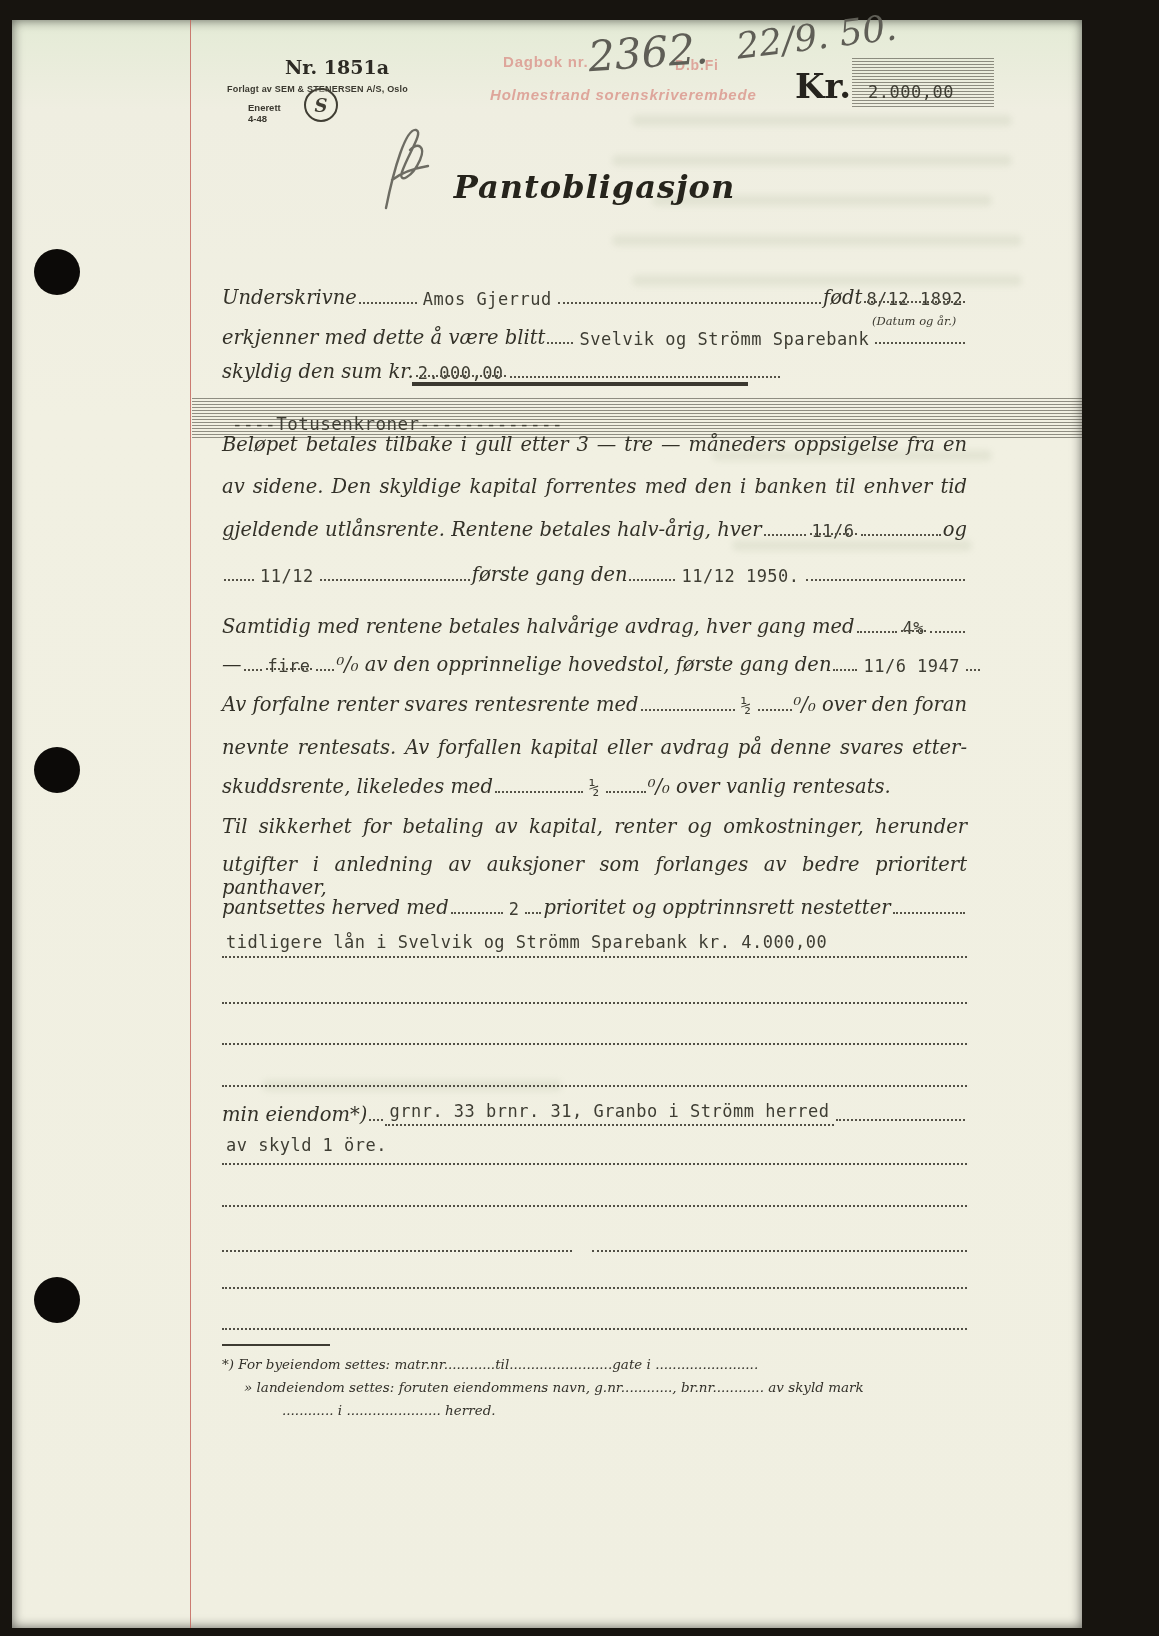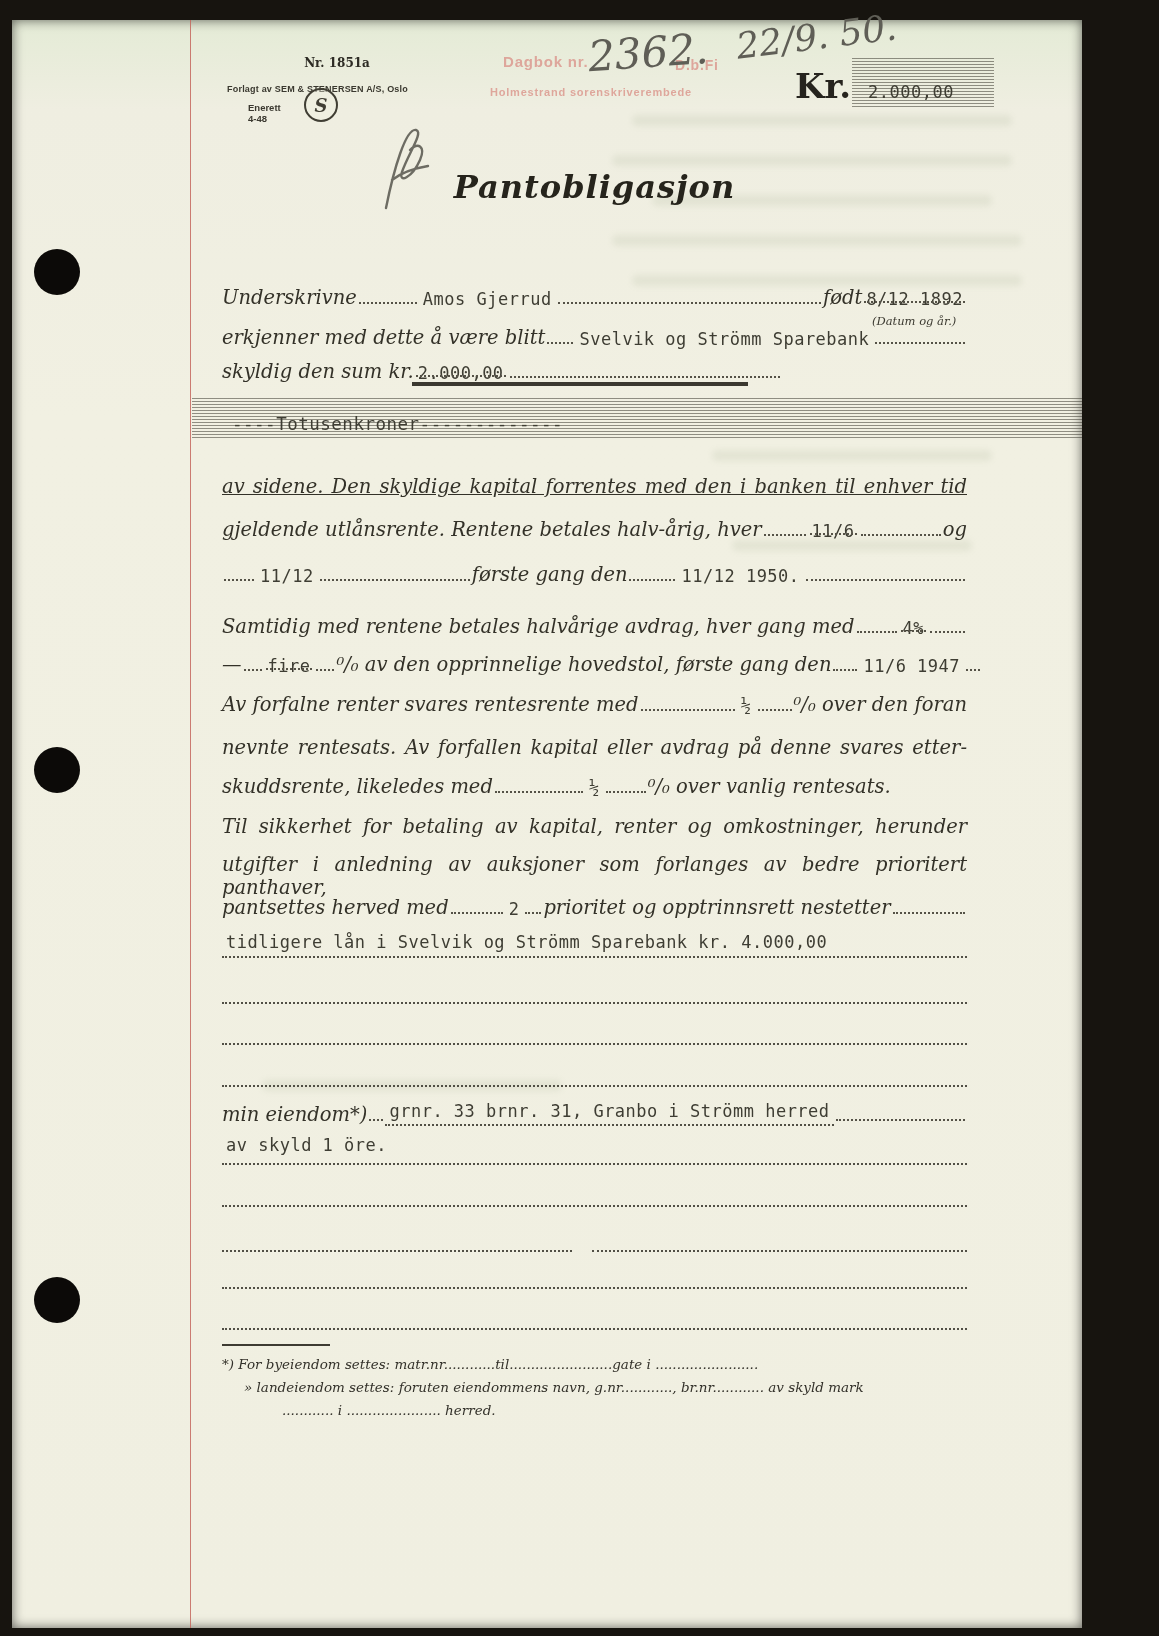--- a/index.html
+++ b/index.html
@@ -13,34 +13,34 @@
     position:absolute;left:12px;top:20px;width:1070px;height:1608px;
     background:linear-gradient(180deg,#e4ebd6 0px,#efeee1 90px,#f1f0e2 400px,#f0efe1 100%);
     box-shadow:0 0 12px rgba(0,0,0,.6) inset;
   }
   .redline{position:absolute;left:178px;top:0;bottom:0;width:1px;background:#c4665d;opacity:.85;}
   .hole{position:absolute;width:46px;height:46px;border-radius:50%;background:#0c0a08;left:22px;}
   .ghost{position:absolute;background:#93a07f;opacity:.14;filter:blur(3px);border-radius:5px;height:11px;}
 
   
   .form-number{position:absolute;left:250px;top:36px;width:150px;text-align:center;
-    font-weight:bold;font-size:12px;color:#2d2b24;font-style:normal;}
+    font-weight:bold;font-size:19px;color:#2d2b24;font-style:normal;}
   .publisher{position:absolute;left:198px;top:64px;width:215px;text-align:center;
     font-family:"Liberation Sans",sans-serif;font-weight:bold;font-size:9px;color:#3a382f;letter-spacing:.2px;}
   .pub-row2{position:absolute;left:198px;top:82px;width:215px;display:flex;justify-content:space-between;
     padding:0 38px;box-sizing:border-box;font-family:"Liberation Sans",sans-serif;font-weight:bold;font-size:9.5px;color:#3a382f;flex-direction:column;}
   .logo{position:absolute;left:292px;top:68px;width:30px;height:30px;border:2px solid #403e34;border-radius:50%;
     display:flex;align-items:center;justify-content:center;font-size:18px;font-weight:bold;color:#403e34;font-style:italic;background:rgba(240,239,225,.4);}
 
   
   .stamp{position:absolute;color:#dc9a90;font-family:"Liberation Sans",sans-serif;font-weight:bold;
     letter-spacing:.8px;filter:blur(.4px);opacity:.85;}
   .stamp1{left:491px;top:33px;font-size:15px;}
   .stampdbf{left:663px;top:37px;font-size:14px;}
-  .stamp2{left:478px;top:66px;font-size:11px;}
+  .stamp2{left:478px;top:66px;font-size:15px;font-style:italic;}
   .hand{position:absolute;color:#5f5e56;font-style:italic;font-family:"DejaVu Serif",serif;}
   .hw-num{left:576px;top:8px;font-size:42px;transform:rotate(-4deg);}
   .hw-date{left:724px;top:-4px;font-size:36px;transform:rotate(-7deg);}
 
   
   .kr-label{position:absolute;left:783px;top:46px;font-size:34px;font-weight:bold;color:#26241e;font-style:normal;}
   .hatch{background-image:repeating-linear-gradient(180deg,rgba(62,60,50,.55) 0 1px,rgba(62,60,50,0) 1px 3px);}
   .kr-box{position:absolute;left:840px;top:38px;width:142px;height:50px;}
   .kr-value{position:absolute;left:852px;top:62px;}
 
@@ -132,22 +132,25 @@
   <div class="content-row" style="top:340px;width:560px;">
     <span class="printed">skyldig den sum kr.</span>
     <span class="typed struck">2.000,00</span>
     <span class="dots"></span>
   </div>
   <div class="sum-underline"></div>
 
   <div class="band hatch"></div>
   <div class="totus typed">----Totusenkroner-------------</div>
 
+  <div class="content-row" style="top:413px;">
+    <span class="just" style="width:745px;">Beløpet betales tilbake i gull etter 3 — tre — måneders oppsigelse fra en</span>
+  </div>
   <div class="content-row" style="top:455px;">
-    <span class="just" style="width:745px;text-decoration:underline;">av sidene. Den skyldige kapital forrentes med den i banken til enhver tid</span>
+    <span class="just" style="width:745px;">av sidene. Den skyldige kapital forrentes med den i banken til enhver tid</span>
   </div>
   <div class="content-row" style="top:498px;">
     <span class="printed">gjeldende utlånsrente. Rentene betales halv-årig, hver</span>
     <span class="dots-fixed" style="width:42px;"></span>
     <span class="typed struck">11/6</span>
     <span class="dots"></span>
     <span class="printed">og</span>
   </div>
   <div class="content-row" style="top:543px;">
     <span class="dots-fixed" style="width:30px;"></span>

